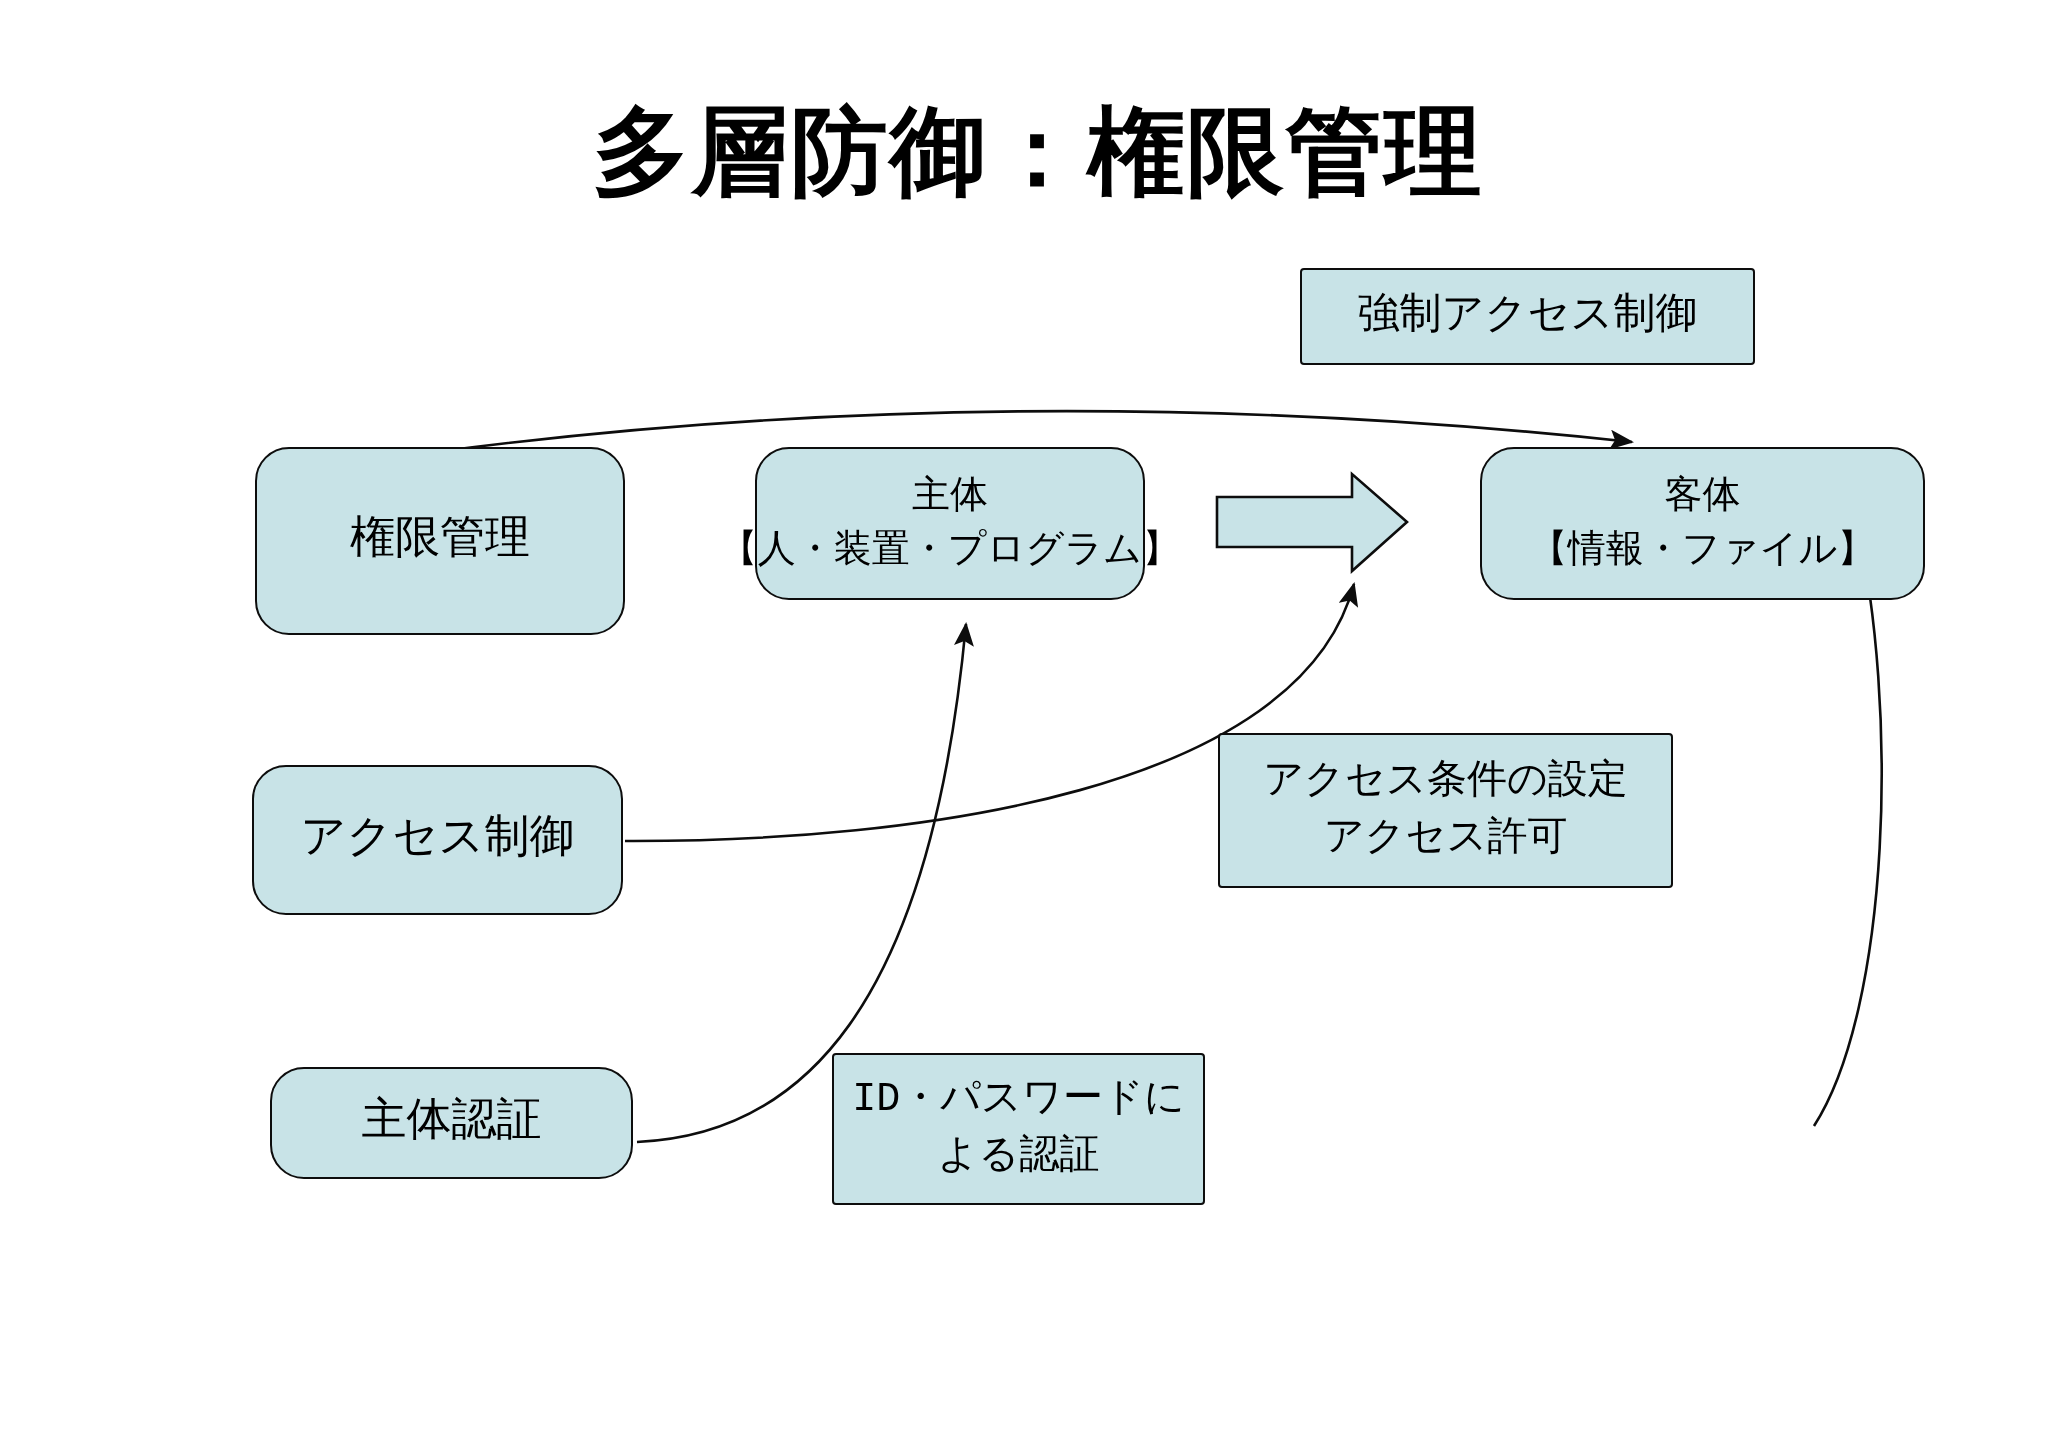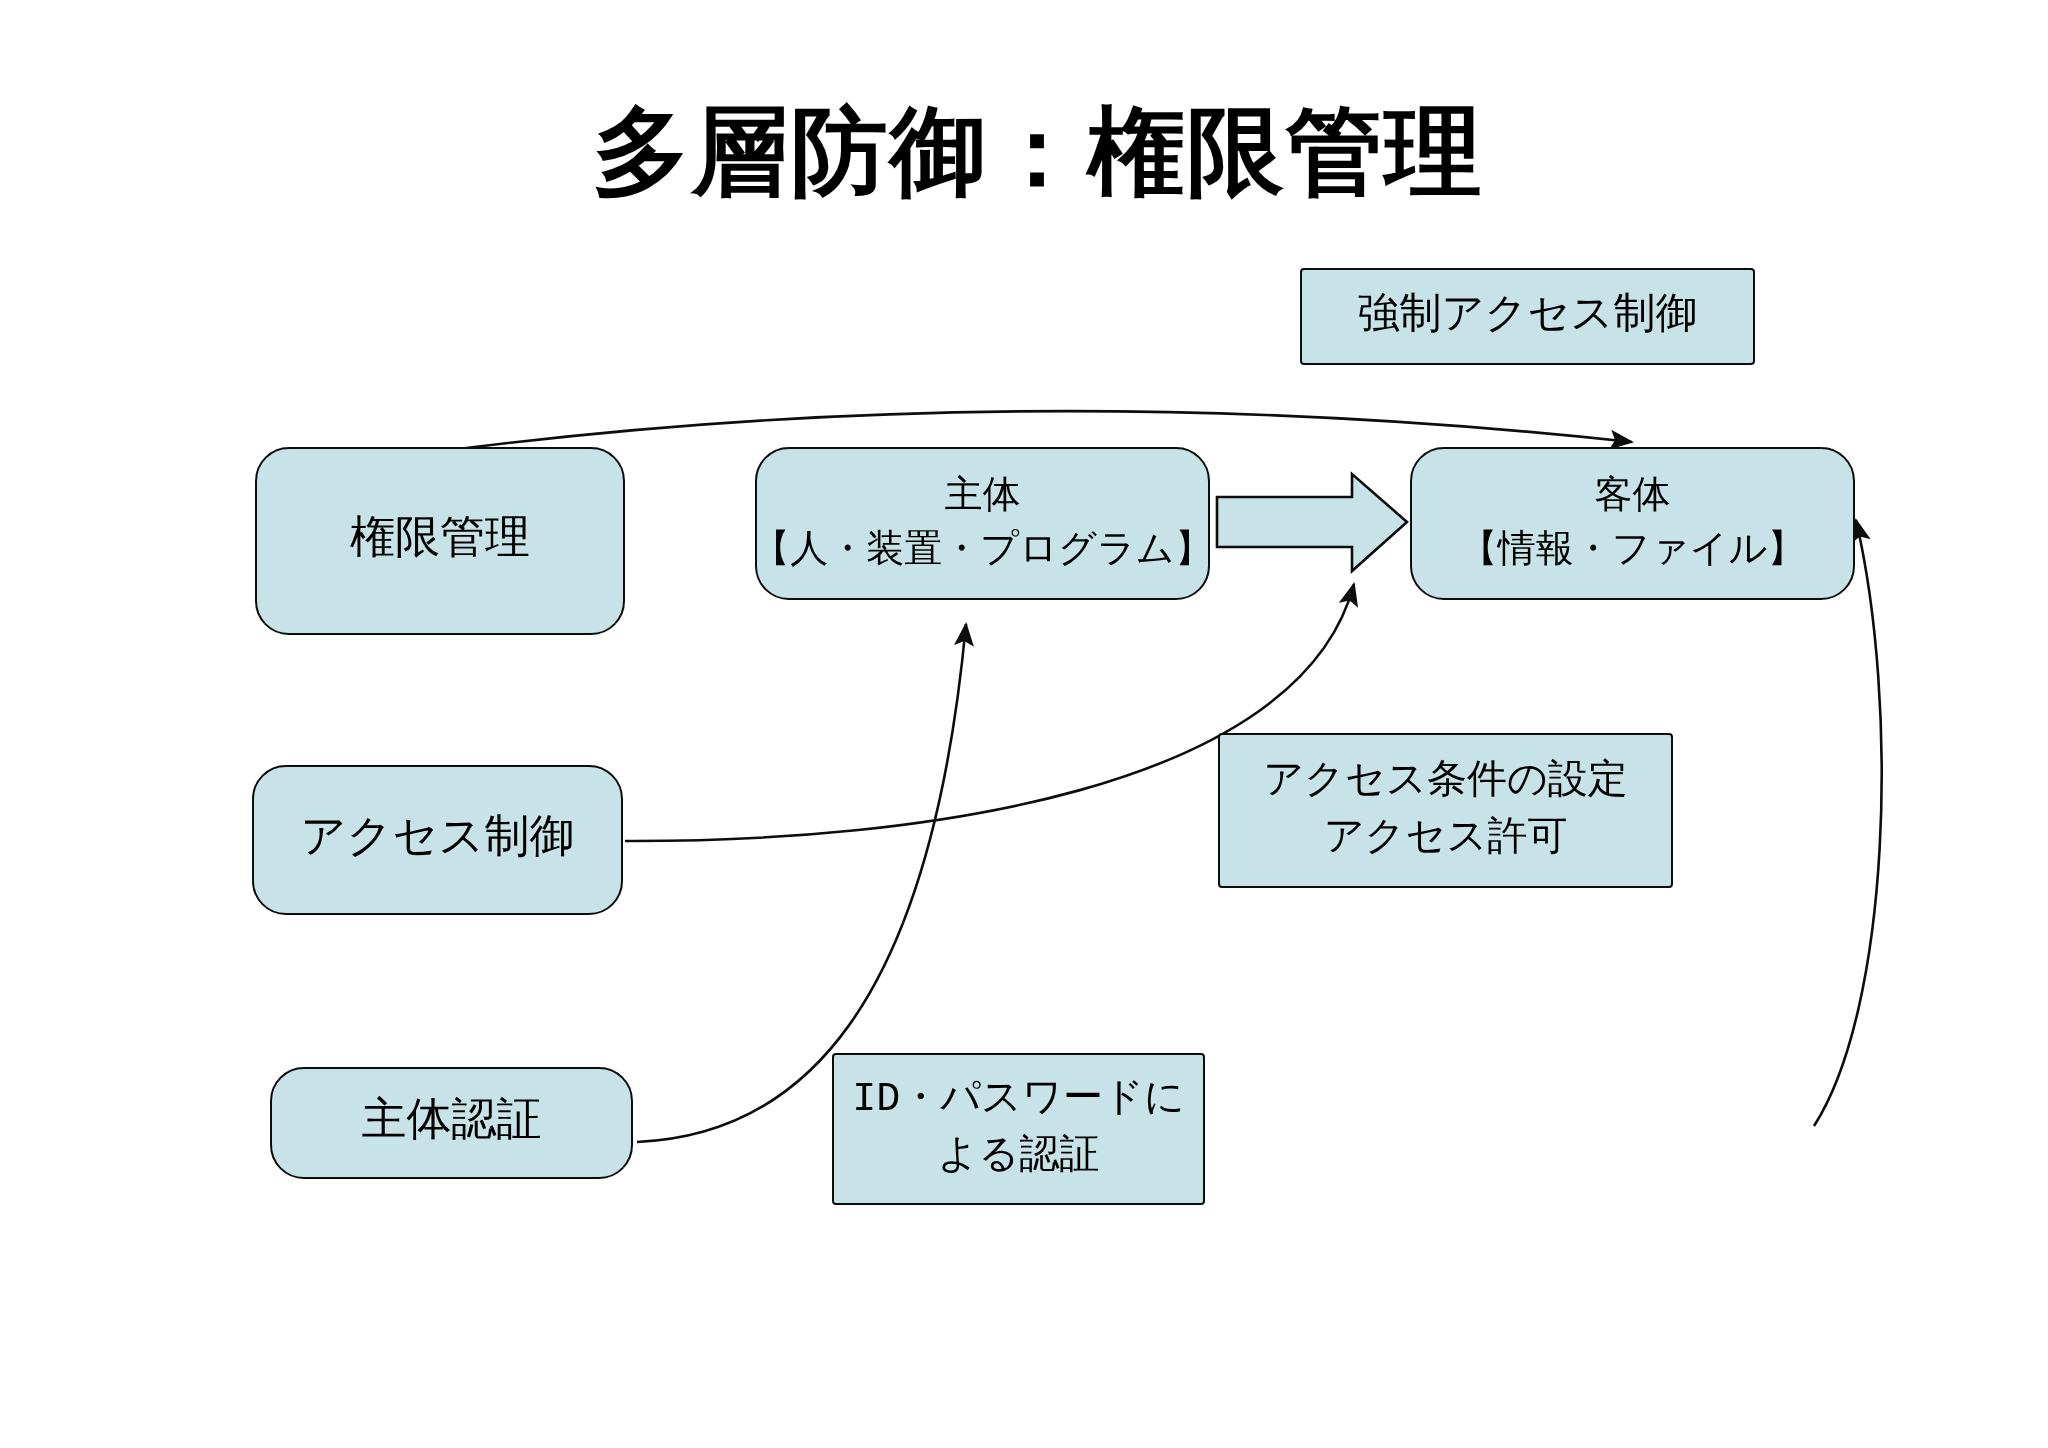--- a/index.html
+++ b/index.html
@@ -49,22 +49,22 @@
     justify-content:center;
     text-align:center;
     line-height:1.42;
     white-space:nowrap;
   }
   .node.rounded{border-radius:34px;}
   .node.rect{border-radius:4px;}
 
   #node-mandatory-access-control{left:1300px;top:268px;width:455px;height:97px;font-size:42px;}
   #node-permission-management  {left:255px; top:447px;width:370px;height:188px;font-size:45px;}
-  #node-subject                {left:755px; top:447px;width:455px;height:153px;font-size:38px;}
-  #node-object                 {left:1410px;top:447px;width:445px;height:153px;font-size:38px;justify-content:center;}
+  #node-subject                {left:755px; top:447px;width:390px;height:153px;font-size:38px;}
+  #node-object                 {left:1480px;top:447px;width:445px;height:153px;font-size:38px;justify-content:center;}
   #node-access-control         {left:252px; top:765px;width:371px;height:150px;font-size:45px;}
   #node-access-condition       {left:1218px;top:733px;width:455px;height:155px;font-size:40px;}
   #node-subject-authentication {left:270px; top:1067px;width:363px;height:112px;font-size:45px;}
   #node-id-password-auth       {left:832px; top:1053px;width:373px;height:152px;font-size:40px;align-items:center;}
   #node-classification         {left:1438px;top:1055px;width:374px;height:152px;font-size:45px;}
 </style>
 </head>
 <body>
 
 <div class="stage">

